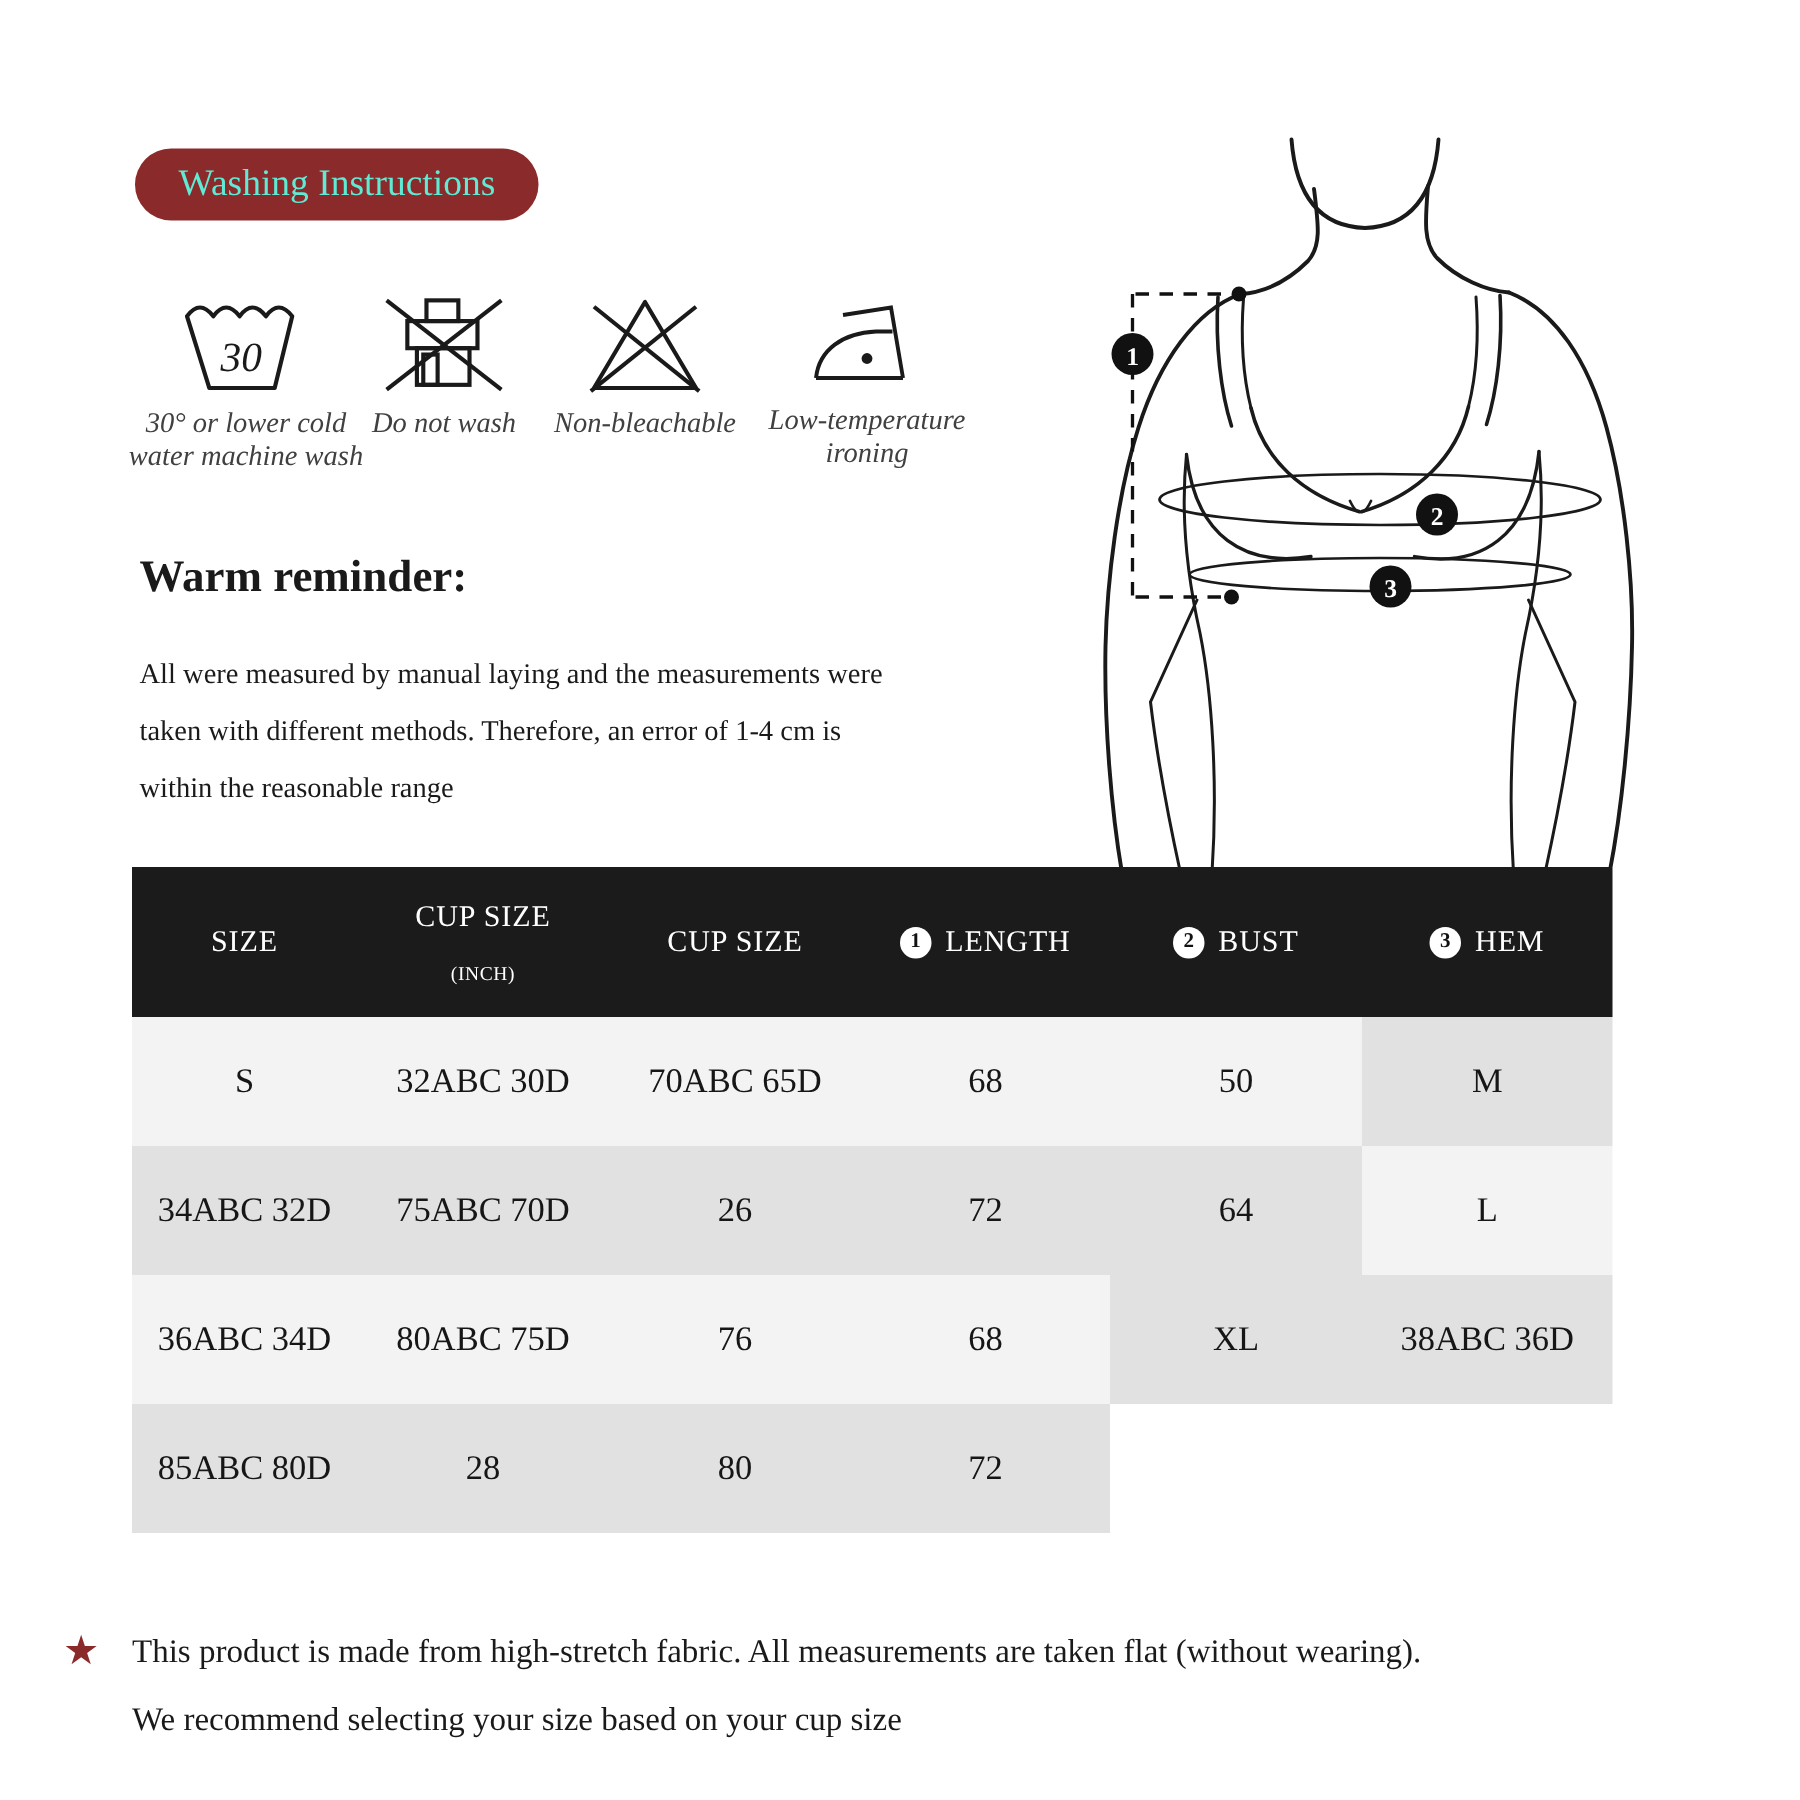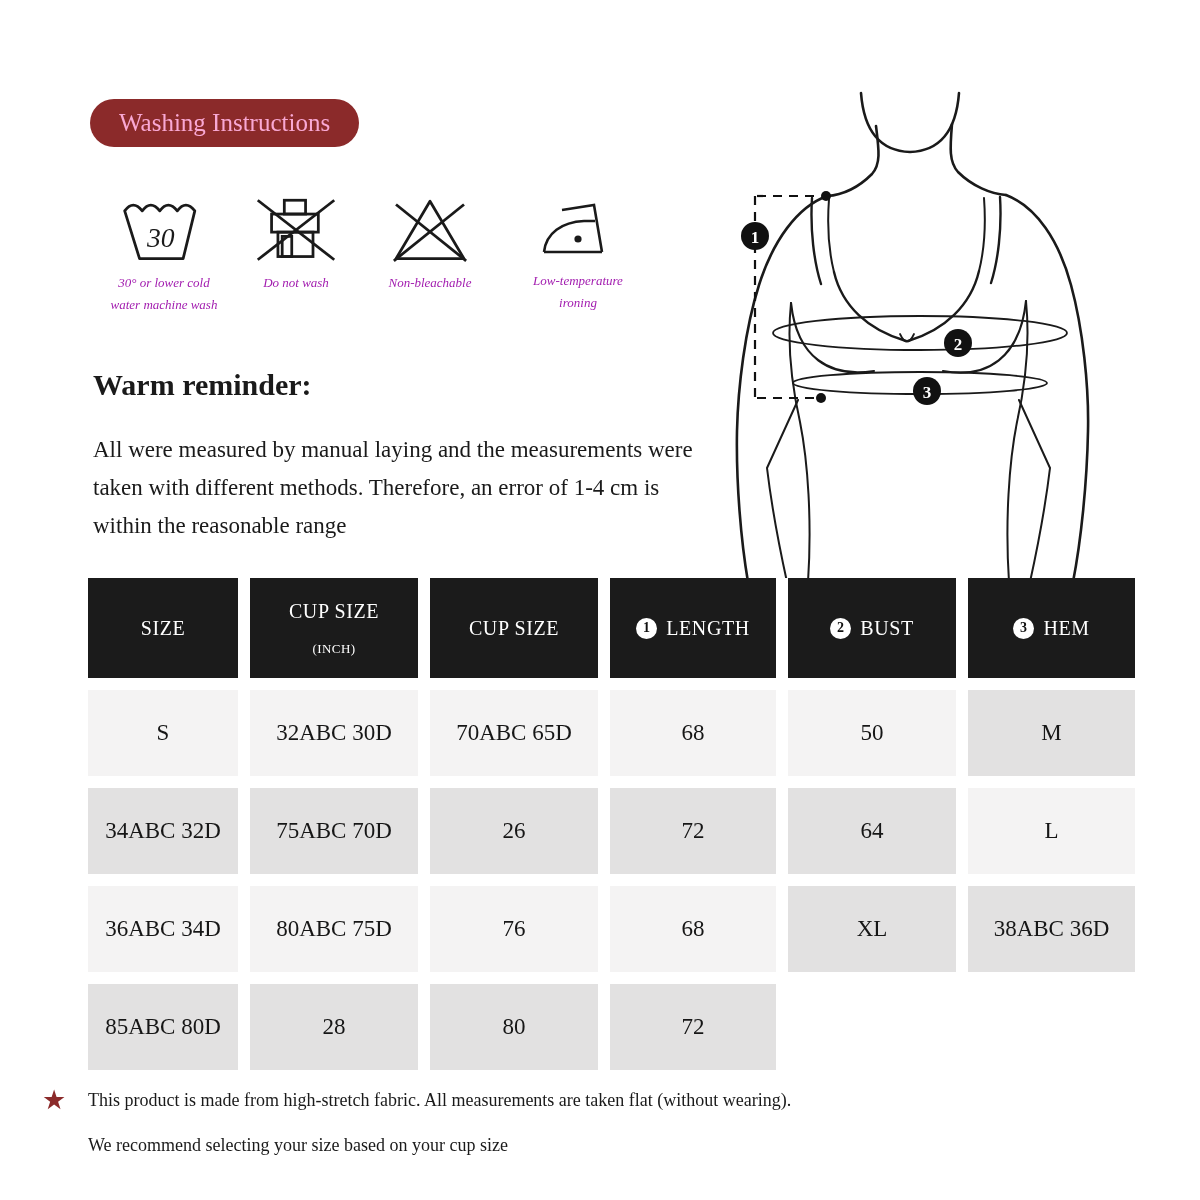--- a/index.html
+++ b/index.html
@@ -9,48 +9,48 @@
   *{box-sizing:border-box;margin:0;padding:0;}
   html,body{width:1200px;height:1200px;}
   body{
     background:#ffffff; color:var(--ink);
     font-family:"Liberation Serif", serif;
     position:relative; overflow:hidden;
   }
   
   .badge{
     position:absolute; left:90px; top:99px;
-    background:var(--accent); color:#f9a8d4;
+    background:var(--accent); color:#5eead4;
     font-size:25px; line-height:25px;
     padding:11px 29px 12px; border-radius:24px;
   }
   
   .care-item{position:absolute; top:196px; text-align:center;font-style:italic;}
   .care-item svg{display:block; margin:0 auto;}
-  .care-label{font-size:13px; line-height:22px; color:#a21caf; margin-top:8px;}
+  .care-label{font-size:19px; line-height:22px; color:#404040; margin-top:8px;}
   .ci-1{left:78px; width:172px;}
   .ci-2{left:230px; width:132px;}
   .ci-3{left:352px; width:156px;}
   .ci-4{left:498px; width:160px;}
   .icon-stroke{stroke:#1a1a1a; fill:none; stroke-width:2.6;}
   
   .reminder-title{position:absolute; left:93px; top:368px; font-size:30px; font-weight:bold;}
-  .reminder-body{position:absolute; left:93px; top:431px; font-size:23px; line-height:38px;}
+  .reminder-body{position:absolute; left:93px; top:431px; font-size:19px; line-height:38px;}
   .reminder-body div{white-space:nowrap;}
   
   .diagram{position:absolute; left:700px; top:80px; width:495px; height:505px;}
   .fig{stroke:#1a1a1a; fill:none; stroke-linecap:round;}
   .dash{stroke:#111; stroke-width:2.2; stroke-dasharray:9 7; fill:none;}
   .marker-circle{fill:#111;}
   .marker-num{fill:#fff; font-size:17px; font-weight:bold; text-anchor:middle;
     font-family:"Liberation Serif", serif;}
   
   .size-table{
     position:absolute; left:88px; top:578px; width:1007px;
-    display:grid; gap:12px; background:#fff;
+    display:grid; gap:0; background:#fff;
     grid-template-columns:150px 168px 168px 166px 168px 167px;
     grid-template-rows:100px repeat(4, 86px);
   }
   .th{
     background:var(--table-header-bg); color:#fff;
     display:flex; flex-direction:column; align-items:center; justify-content:center;
     font-size:20px; letter-spacing:0.6px;
   }
   .th-main{display:flex; align-items:center; gap:9px;}
   .th-sub{font-size:13px; margin-top:18px; letter-spacing:0.4px;}
@@ -61,21 +61,21 @@
   }
   .td{
     display:flex; align-items:center; justify-content:center;
     font-size:23px; color:#161616;
   }
   .row-light{background:var(--row-light);}
   .row-dark{background:var(--row-dark);}
   
   .footnote{position:absolute; left:42px; top:1078px; display:flex; width:1140px;}
   .footnote .star{width:46px; font-size:27px; line-height:45px; color:var(--accent); flex:0 0 auto;}
-  .footnote .lines{font-size:18px; line-height:45px;}
+  .footnote .lines{font-size:22px; line-height:45px;}
   .footnote .lines div{white-space:nowrap;}
 </style>
 </head>
 <body>
 
 <div class="badge">
   <span>Washing Instructions</span>
 </div>
 
 <div class="care-item ci-1">

